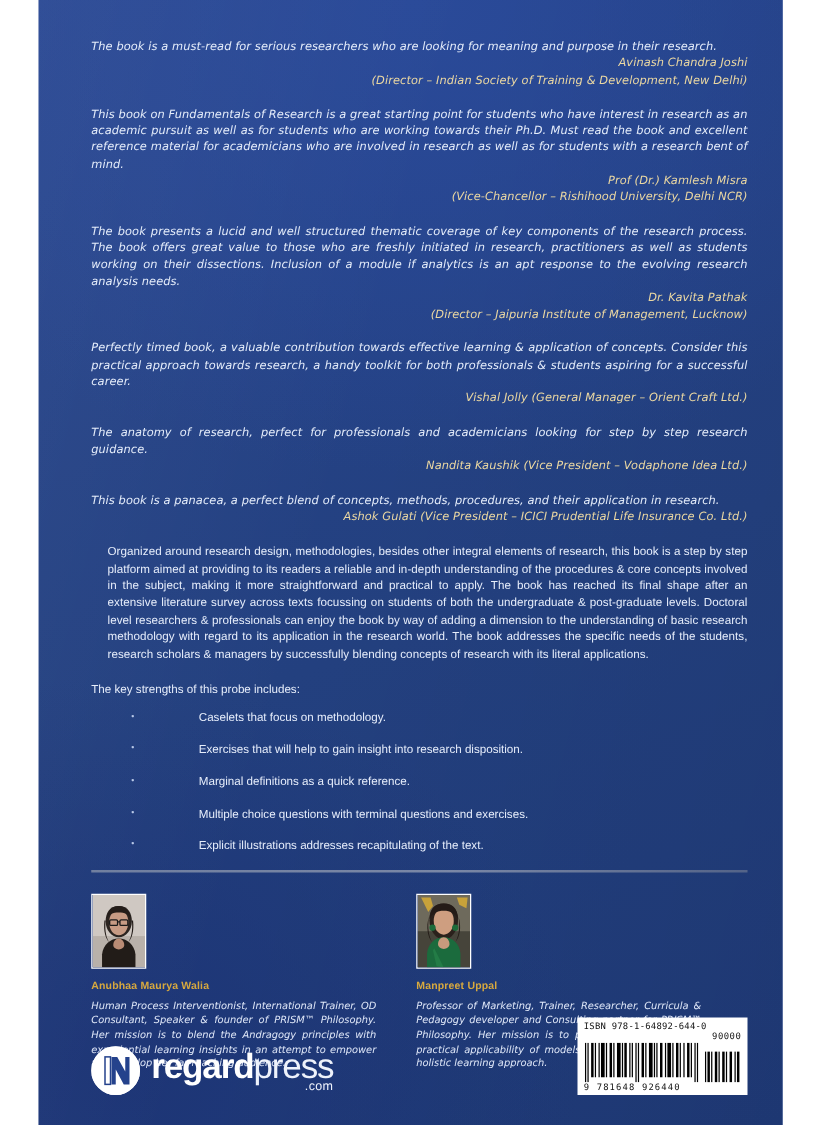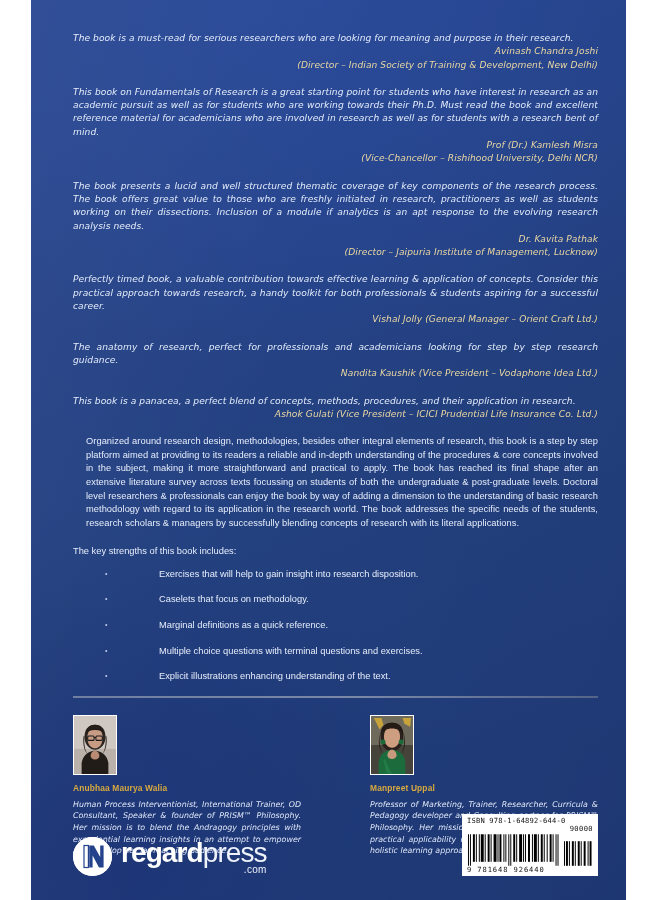--- a/index.html
+++ b/index.html
@@ -105,23 +105,22 @@
   .divider{
     margin:10px 0 0 0;
     height:2px;
     background:linear-gradient(to right,#7e8ba6 0%, #8a95ae 55%, #5d6b8c 100%);
     opacity:.85;
   }
 
   
   .authors{
     display:flex;
-    gap:44px;
+    gap:32px;
     margin-top:17px;
-    justify-content:space-between;
   }
   .author{ width:228px; }
 
   .avatar{
     width:44px; height:60px;
     border:1px solid #ffffff;
     overflow:hidden;
     margin-bottom:8px;
   }
   .avatar svg{ display:block; width:100%; height:100%; }
@@ -253,28 +252,28 @@
         <div class="quote-block">
           <p class="quote-text">This book is a panacea, a perfect blend of concepts, methods, procedures, and their application in research.</p>
           <p class="quote-attr">Ashok Gulati (Vice President – ICICI Prudential Life Insurance Co. Ltd.)</p>
         </div>
 
       </div>
 
       <div class="desc-block">
         <p class="desc-text">Organized around research design, methodologies, besides other integral elements of research, this book is a step by step platform aimed at providing to its readers a reliable and in-depth understanding of the procedures &amp; core concepts involved in the subject, making it more straightforward and practical to apply. The book has reached its final shape after an extensive literature survey across texts focussing on students of both the undergraduate &amp; post-graduate levels. Doctoral level researchers &amp; professionals can enjoy the book by way of adding a dimension to the understanding of basic research methodology with regard to its application in the research world. The book addresses the specific needs of the students, research scholars &amp; managers by successfully blending concepts of research with its literal applications.</p>
 
-        <p class="strengths-lead">The key strengths of this book includes:</p>
+        <p class="strengths-lead">The key strengths of this probe includes:</p>
 
         <ul class="strengths">
+          <li>Caselets that focus on methodology.</li>
           <li>Exercises that will help to gain insight into research disposition.</li>
-          <li>Caselets that focus on methodology.</li>
           <li>Marginal definitions as a quick reference.</li>
           <li>Multiple choice questions with terminal questions and exercises.</li>
-          <li>Explicit illustrations enhancing understanding of the text.</li>
+          <li>Explicit illustrations addresses recapitulating of the text.</li>
         </ul>
       </div>
 
       <div class="divider"></div>
 
       <div class="authors">
 
         <div class="author">
           <div class="avatar">
             <svg viewBox="0 0 44 60" preserveAspectRatio="none" aria-hidden="true">

